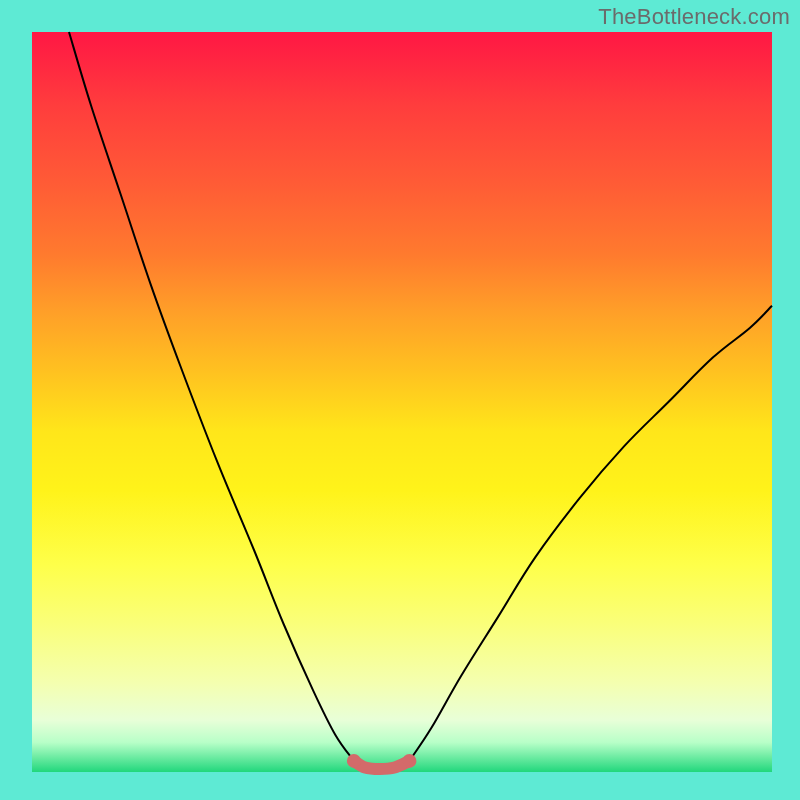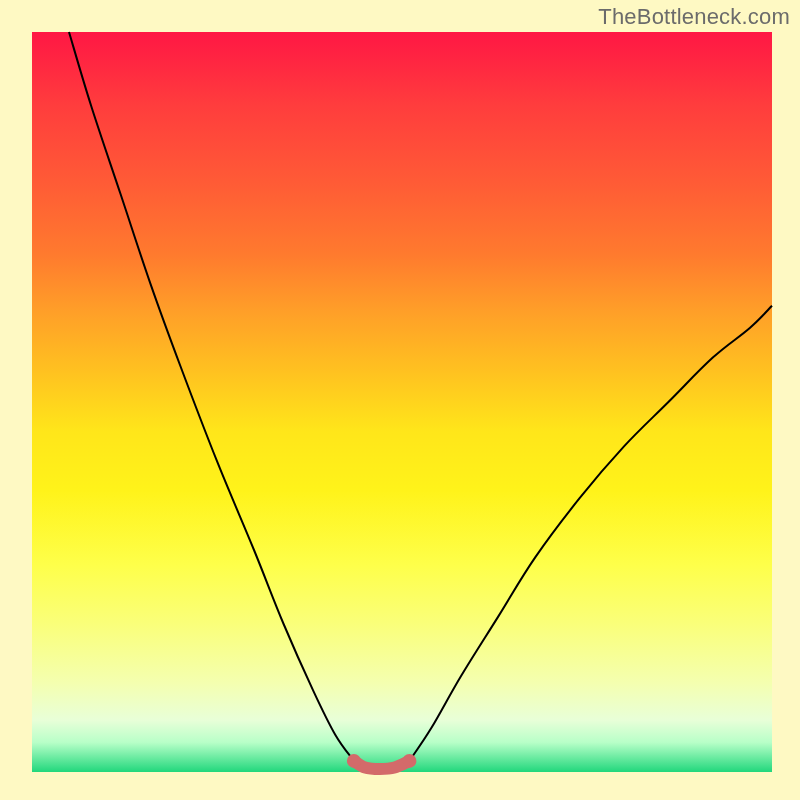--- a/index.html
+++ b/index.html
@@ -1,16 +1,16 @@
 <!DOCTYPE html>
 <html><head>
 <meta charset="utf-8">
 <style>
   html,body{margin:0;padding:0;width:800px;height:800px;background:#000;overflow:hidden}
-  .frame{position:absolute;left:0;top:0;width:800px;height:800px;background:#fef9c3}
+  .frame{position:absolute;left:0;top:0;width:800px;height:800px;background:#5eead4}
   .plot{position:absolute;left:32px;top:32px;width:740px;height:740px;
         background:linear-gradient(to bottom,
           #ff1744 0%,
           #ff3d3d 10%,
           #ff5a36 20%,
           #ff7a2e 30%,
           #ffa028 38%,
           #ffc220 46%,
           #ffe61a 54%,
           #fff31a 62%,

